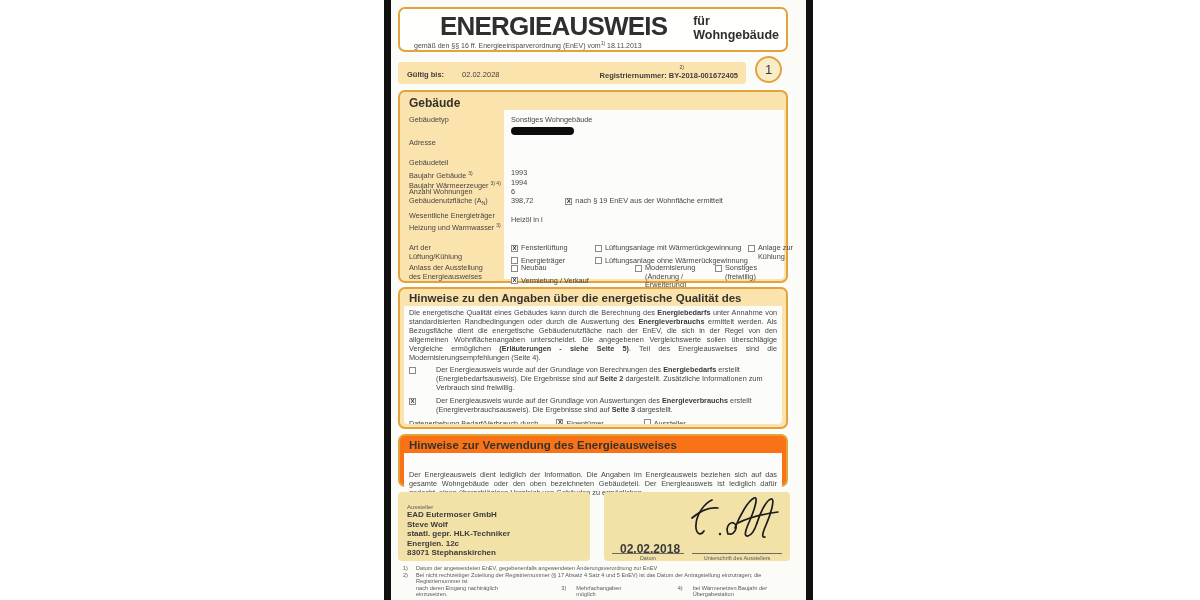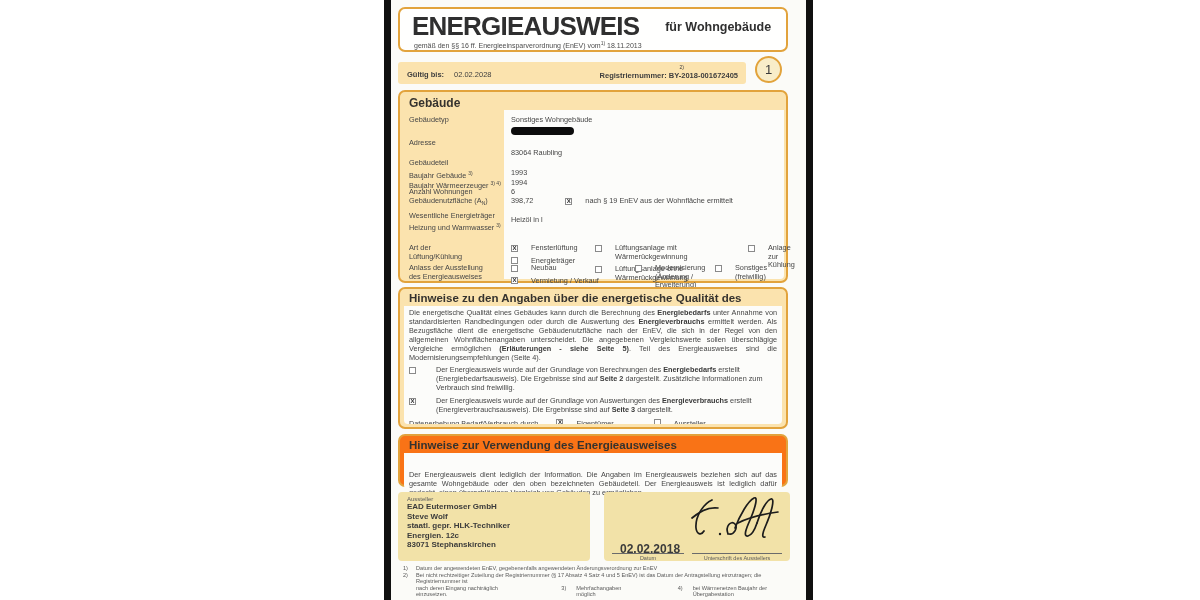--- a/index.html
+++ b/index.html
@@ -11,63 +11,63 @@
   #bar-right { left:806px; top:0; width:7px; height:600px; }
   #bar-top { left:384px; top:0; width:429px; height:2px; background:#3a3a3a; }
   #bar-bottom { left:384px; top:591px; width:429px; height:9px; }
 
   #page { position:absolute; left:391px; top:0; width:415px; height:600px; background:#FBFBF8; color:#454545; }
 
   .obox { position:absolute; border:2px solid #E2A33C; border-radius:7px; }
 
   
   #header-box { left:7px; top:7px; width:390px; height:45px; background:#FFFFFE; }
-  #title-row { display:flex; align-items:center; padding:2px 0 0 12px; }
+  #title-row { display:flex; align-items:flex-end; padding:2px 0 0 12px;margin-left:28px; }
   #main-title { font-size:26px; font-weight:bold; letter-spacing:-0.8px; color:#2f2f2f; }
   #title-type { font-size:12.5px; font-weight:bold; color:#2f2f2f; margin-left:26px; }
   #law-line { position:absolute; left:14px; top:31px; font-size:7px; color:#4c4c4c; }
   sup.tiny { font-size:5px; vertical-align:super; }
 
   
   #validity-bar { position:absolute; left:7px; top:62px; width:348px; height:22px; background:#FBE3AE; border-radius:3px; font-size:7.5px; }
   #valid-label { position:absolute; left:9px; top:8px; font-weight:bold; color:#3e3e3e; }
-  #valid-date { position:absolute; left:56px; top:8px; color:#3e3e3e;text-align:center; }
+  #valid-date { position:absolute; left:64px; top:8px; color:#3e3e3e;text-align:center; }
   #reg-sup { position:absolute; right:62px; top:2px; font-size:5px; color:#3e3e3e; }
   #reg-line { position:absolute; right:8px; top:9px; font-weight:bold; color:#3e3e3e; }
 
   #page-circle { position:absolute; left:364px; top:56px; width:27px; height:27px; border:2px solid #E2A33C; border-radius:50%; background:#F8EDC9; display:flex; align-items:center; justify-content:center; font-size:13px; color:#3a3a3a; }
 
   
   #gebaeude-box { left:7px; top:90px; width:390px; height:193px; background:#FBE3AE; }
   #gebaeude-white { position:absolute; left:104px; top:18px; right:2px; bottom:2px; background:#FCFCFA; border-radius:0 0 4px 0; }
   .sec-title { position:absolute; left:9px; top:4px; font-size:12px; font-weight:bold; color:#35322e; }
   .grow { position:absolute; left:9px; right:5px; display:flex; font-size:7.3px; line-height:8.6px; color:#464646; }
   .glabel { width:102px; flex:none; }
   .gval { flex:1; }
   #redaction { position:absolute; left:111px; top:35px; width:63px; height:8px; background:#0c0c0c; border-radius:4px; }
 
   .cb { width:7px; height:7px; flex:none; border:1px solid #8a8a8a; background:#fff; font-size:6px; line-height:5px; font-weight:bold; text-align:center; color:#2c2c2c; margin-top:0.5px; }
-  .cbrow { display:flex; gap:13px; }
+  .cbrow { display:flex; gap:3px; }
 
   .opt-col { display:flex; flex-direction:column; gap:4px; }
 
   
   #hq-box { left:7px; top:287px; width:390px; height:142px; background:#FBE3AE; }
   #hq-white { position:absolute; left:4px; right:4px; top:17px; bottom:3px; background:#FCFCFA; border-radius:0 0 4px 4px; padding:3px 5px; overflow:hidden; }
   .hx-title { position:absolute; left:9px; top:3px; font-size:11.5px; font-weight:bold; color:#35322e; }
   .para { font-size:7.3px; line-height:8.9px; text-align:justify; color:#464646; }
   .para b, .hx-text b { color:#3a3a3a; }
   .hx-item { display:flex; gap:20px; margin-top:4px; font-size:7.3px; line-height:8.9px; color:#464646; }
   #daten-row { display:flex; margin-top:4px; font-size:7.3px; color:#464646; }
 
   #hv-box { left:7px; top:434px; width:390px; height:53px; background:#f97316; }
   #hv-white { position:absolute; left:4px; right:4px; top:17px; bottom:3px; background:#FCFCFA; border-radius:0 0 4px 4px; padding:18px 5px; }
 
   
-  #aussteller-box { position:absolute; left:7px; top:492px; width:192px; height:69px; background:#F2E2A8; border-radius:4px; padding:4px 9px; }
+  #aussteller-box { position:absolute; left:7px; top:492px; width:192px; height:69px; background:#F2E2A8; border-radius:4px; padding:12px 9px; }
   #aussteller-label { font-size:6px; color:#5c5c5c; }
   .aus-line { font-size:8px; line-height:9.5px; font-weight:bold; color:#3b3b3b; }
   .aus-line:first-of-type { margin-top:4px; }
 
   #sign-box { position:absolute; left:213px; top:492px; width:186px; height:69px; background:#F2E2A8; border-radius:4px; }
   #sign-svg { position:absolute; right:4px; top:1px; }
   #sign-date { position:absolute; left:16px; top:50px; font-size:12px; font-weight:bold; color:#3b3b3b; }
   .sig-line { position:absolute; top:61px; border-top:1px solid #6b6b6b; text-align:center; font-size:5.5px; color:#5c5c5c; padding-top:1px; }
   #datum-line { left:8px; width:72px; }
   #unterschrift-line { left:88px; right:8px; }
@@ -115,24 +115,20 @@
       <div id="gebaeude-white"></div>
       <div class="sec-title">Gebäude</div>
 
       <div class="grow" style="top:24px">
         <span class="glabel">Gebäudetyp</span>
         <span class="gval">Sonstiges Wohngebäude</span>
       </div>
       <div id="redaction"></div>
       <div class="grow" style="top:47px">
         <span class="glabel">Adresse</span>
-      </div>
-      <div class="grow" style="top:57px">
-        <span class="glabel"></span>
-        <span class="gval">83064 Raubling</span>
       </div>
       <div class="grow" style="top:67px">
         <span class="glabel">Gebäudeteil</span>
         <span class="gval"></span>
       </div>
       <div class="grow" style="top:77px">
         <span class="glabel"><span>Baujahr Gebäude</span> <sup class="tiny">3)</sup></span>
         <span class="gval">1993</span>
       </div>
       <div class="grow" style="top:87px">

